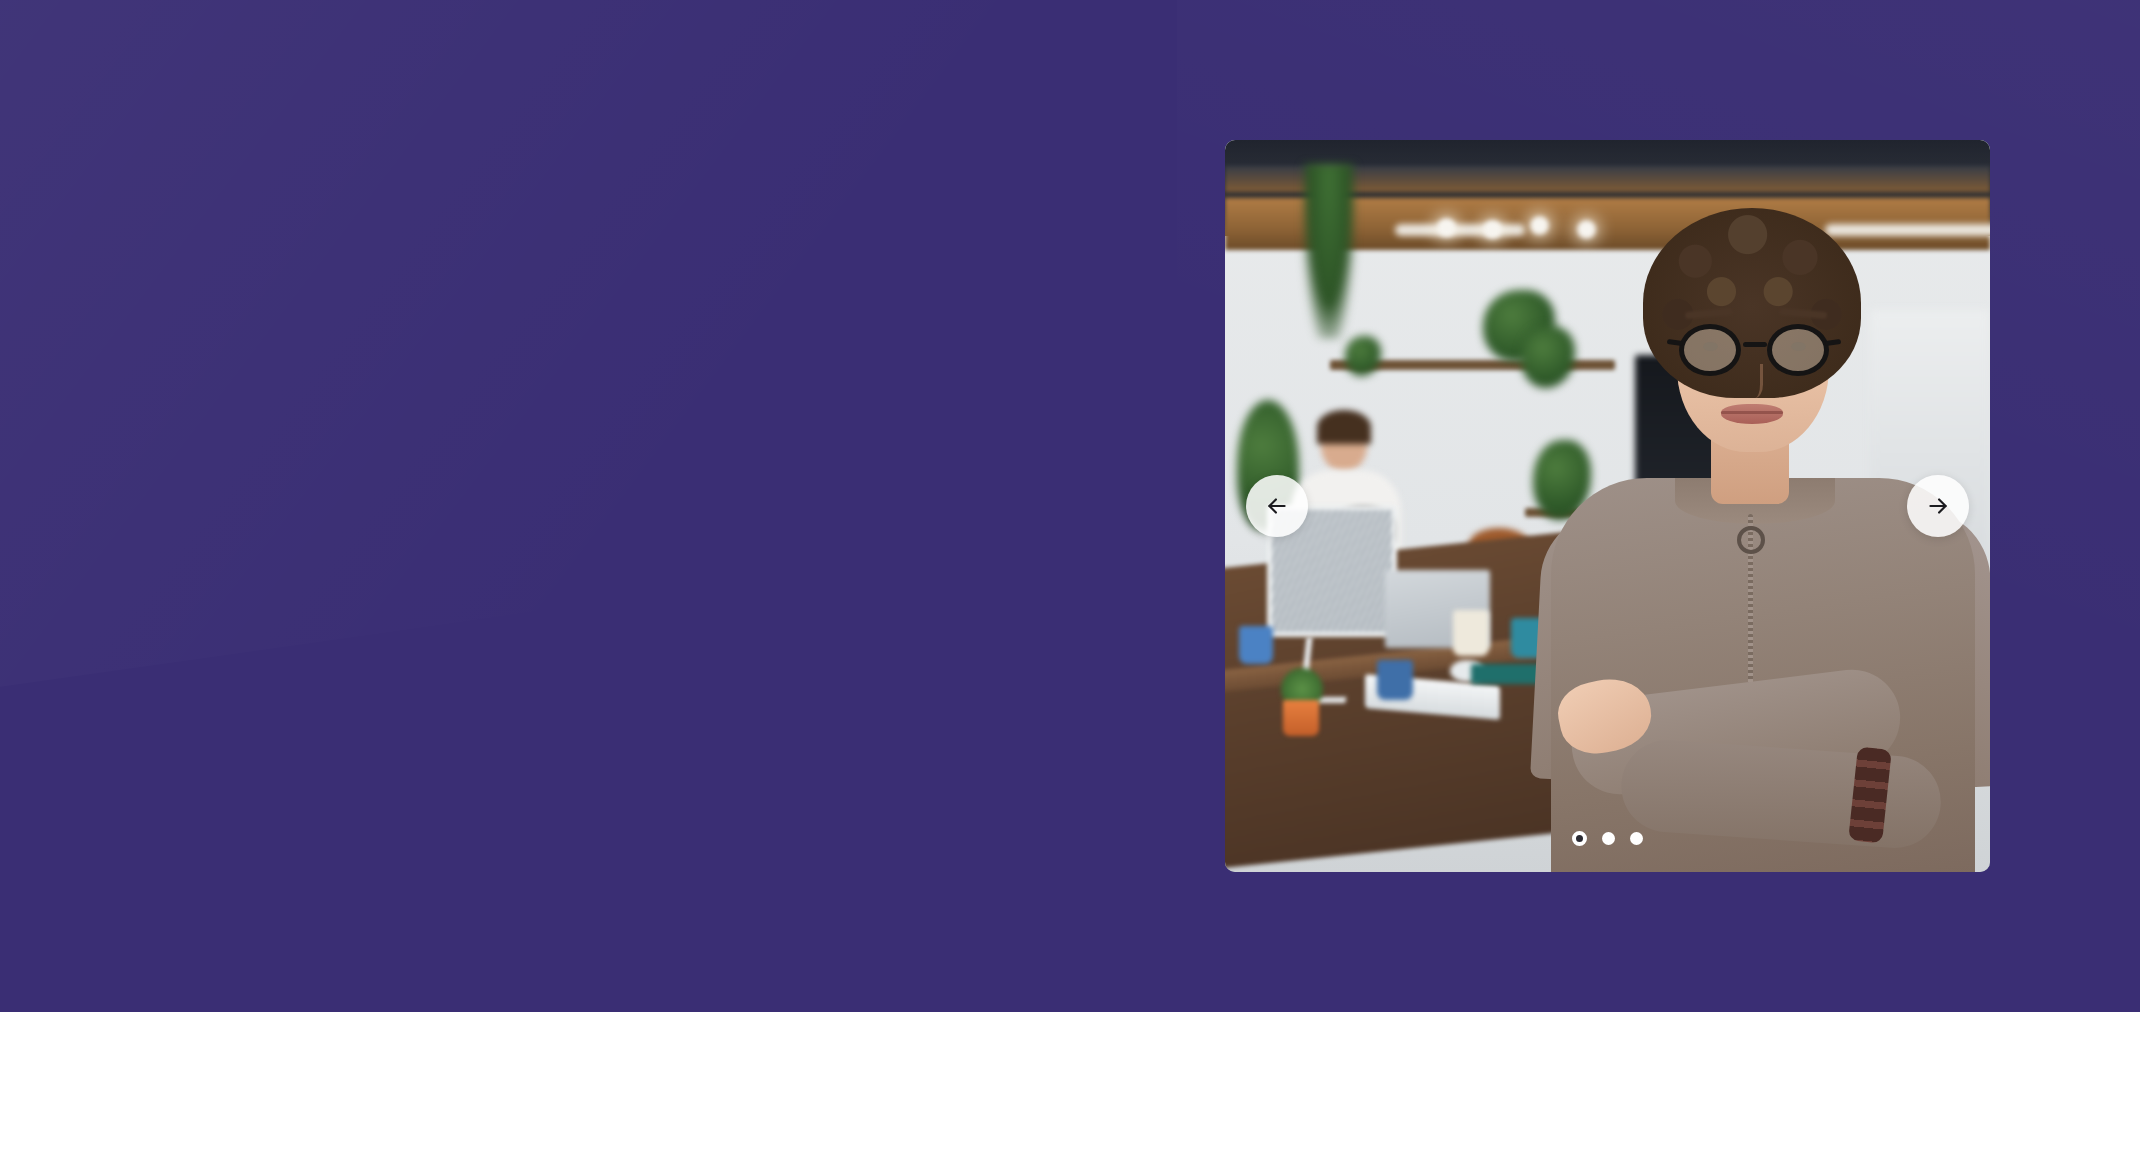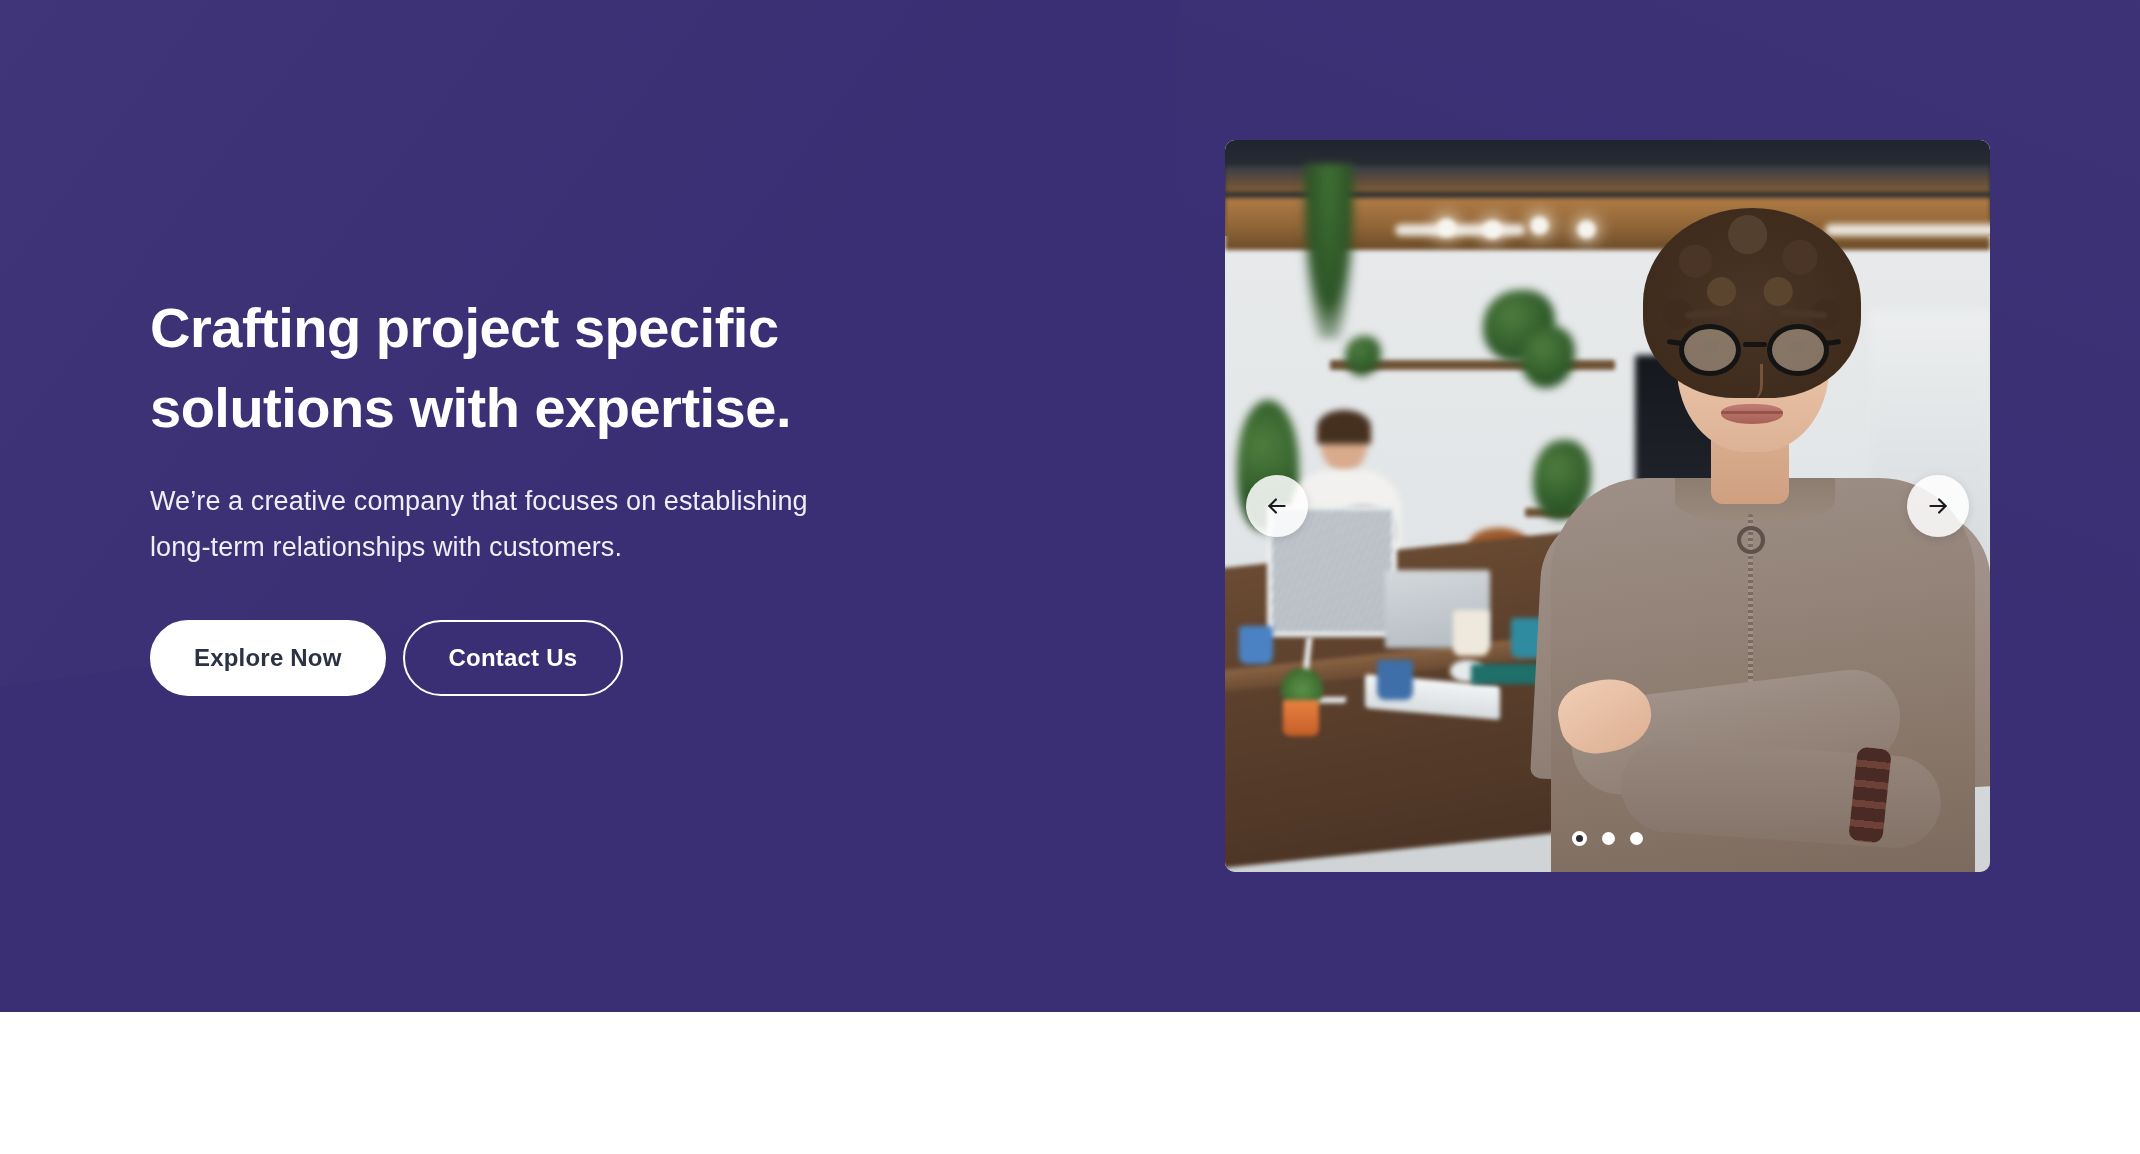--- a/index.html
+++ b/index.html
@@ -417,32 +417,20 @@
 </style>
 </head>
 <body>
 
 <div class="page">
 
   <section class="hero">
     <div class="hero-sheen"></div>
     <div class="hero-sheen2"></div>
 
-    <div class="copy">
-      <h1 class="headline">Crafting project specific
-solutions with expertise.</h1>
-
-      <p class="subcopy">We’re a creative company that focuses on establishing
-long-term relationships with customers.</p>
-
-      <div class="cta-row">
-        <button class="btn btn-primary">Explore Now</button>
-        <button class="btn btn-ghost">Contact Us</button>
-      </div>
-    </div>
 
     <div class="media-card">
 
       <div class="photo">
 
         <div class="bg-wall"></div>
         <div class="bg-ceiling"></div>
         <div class="bg-beam2"></div>
         <div class="bg-beam"></div>
 

